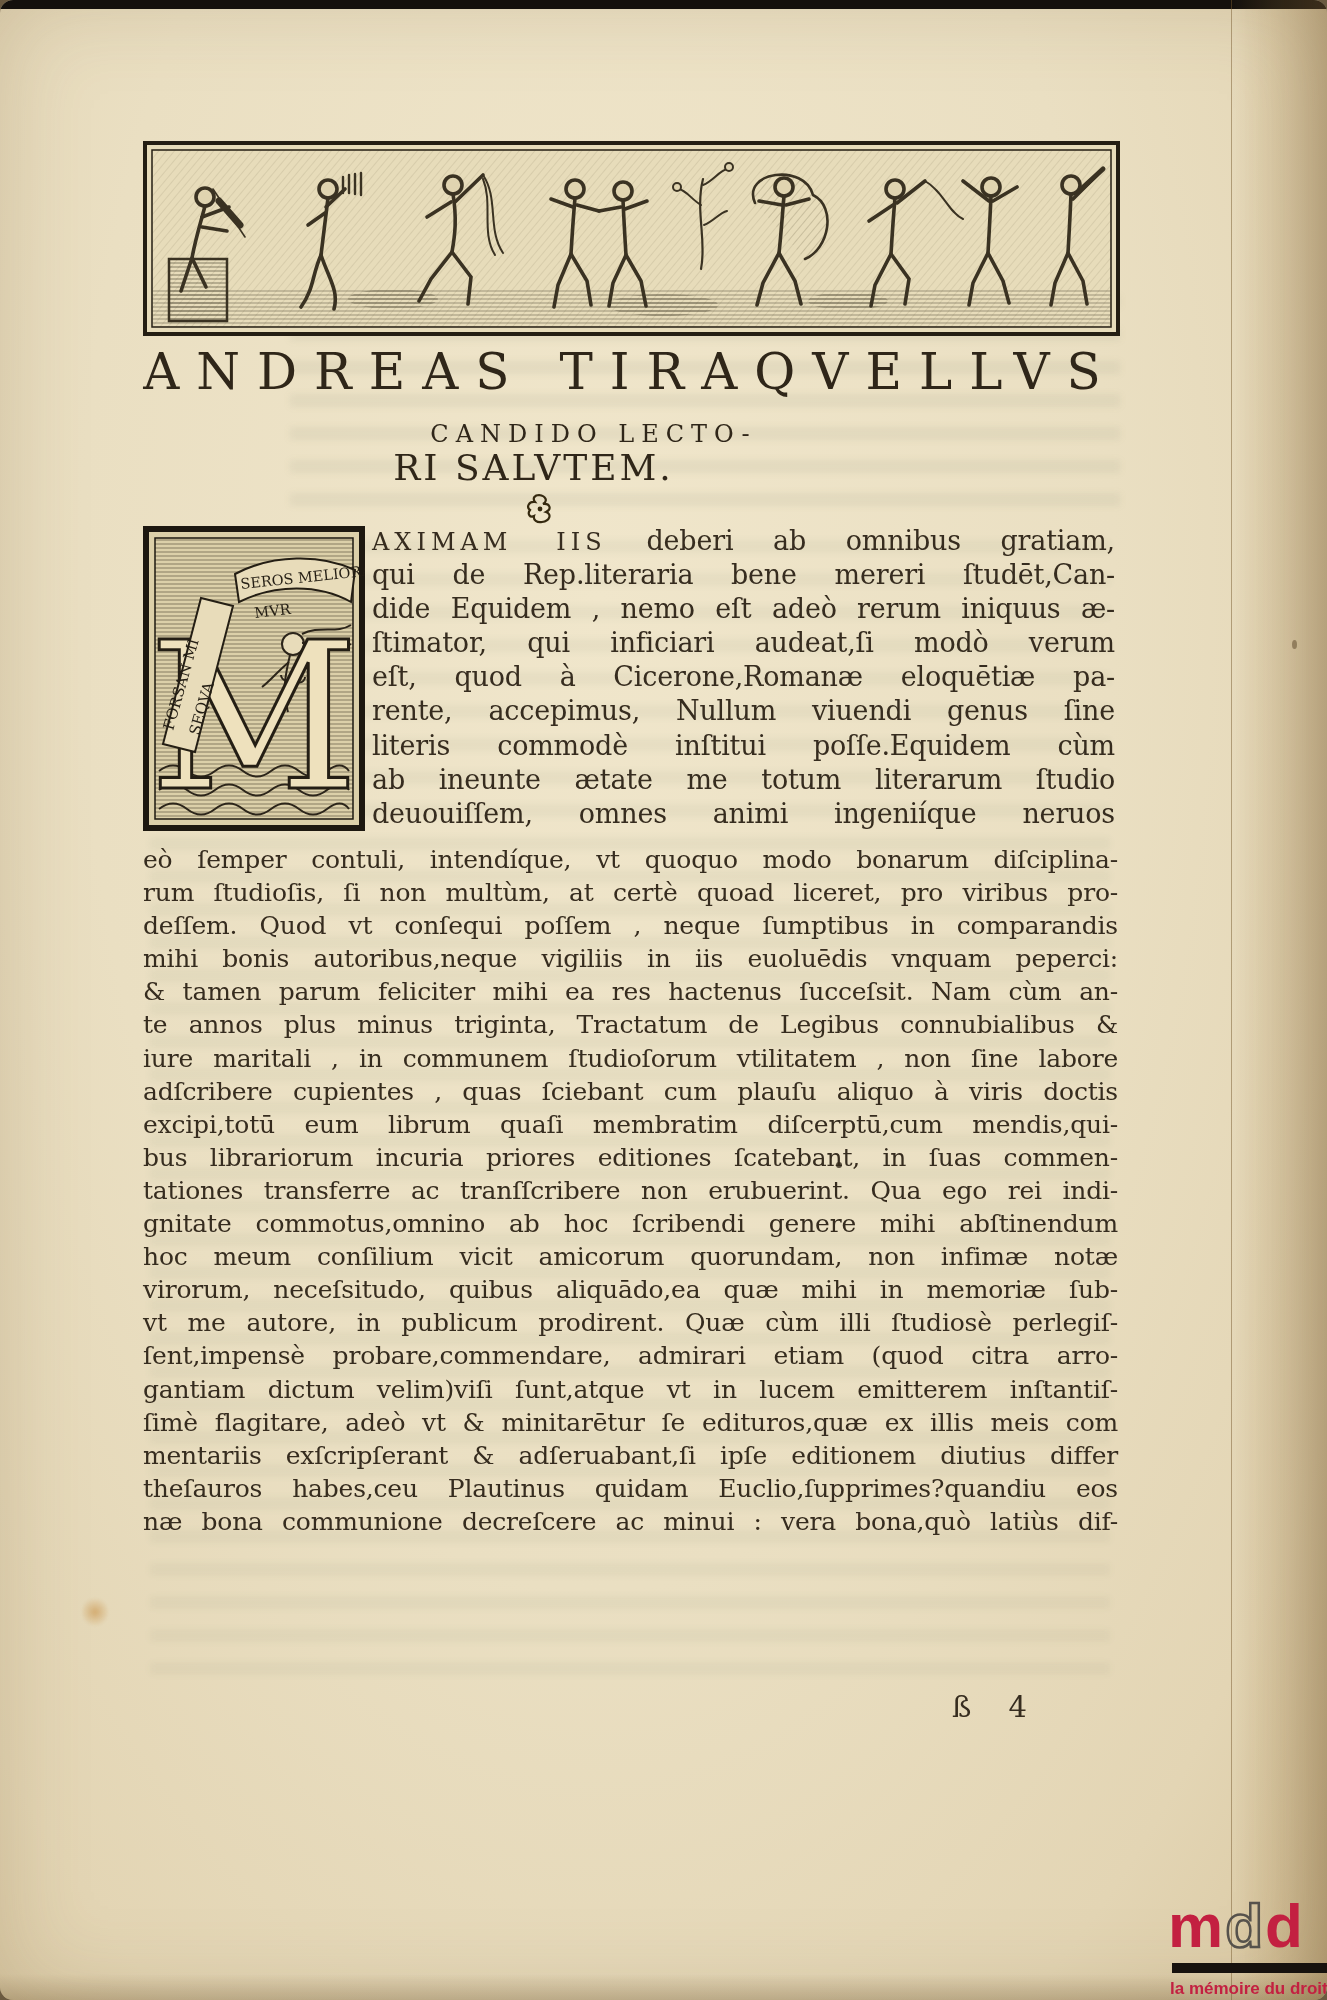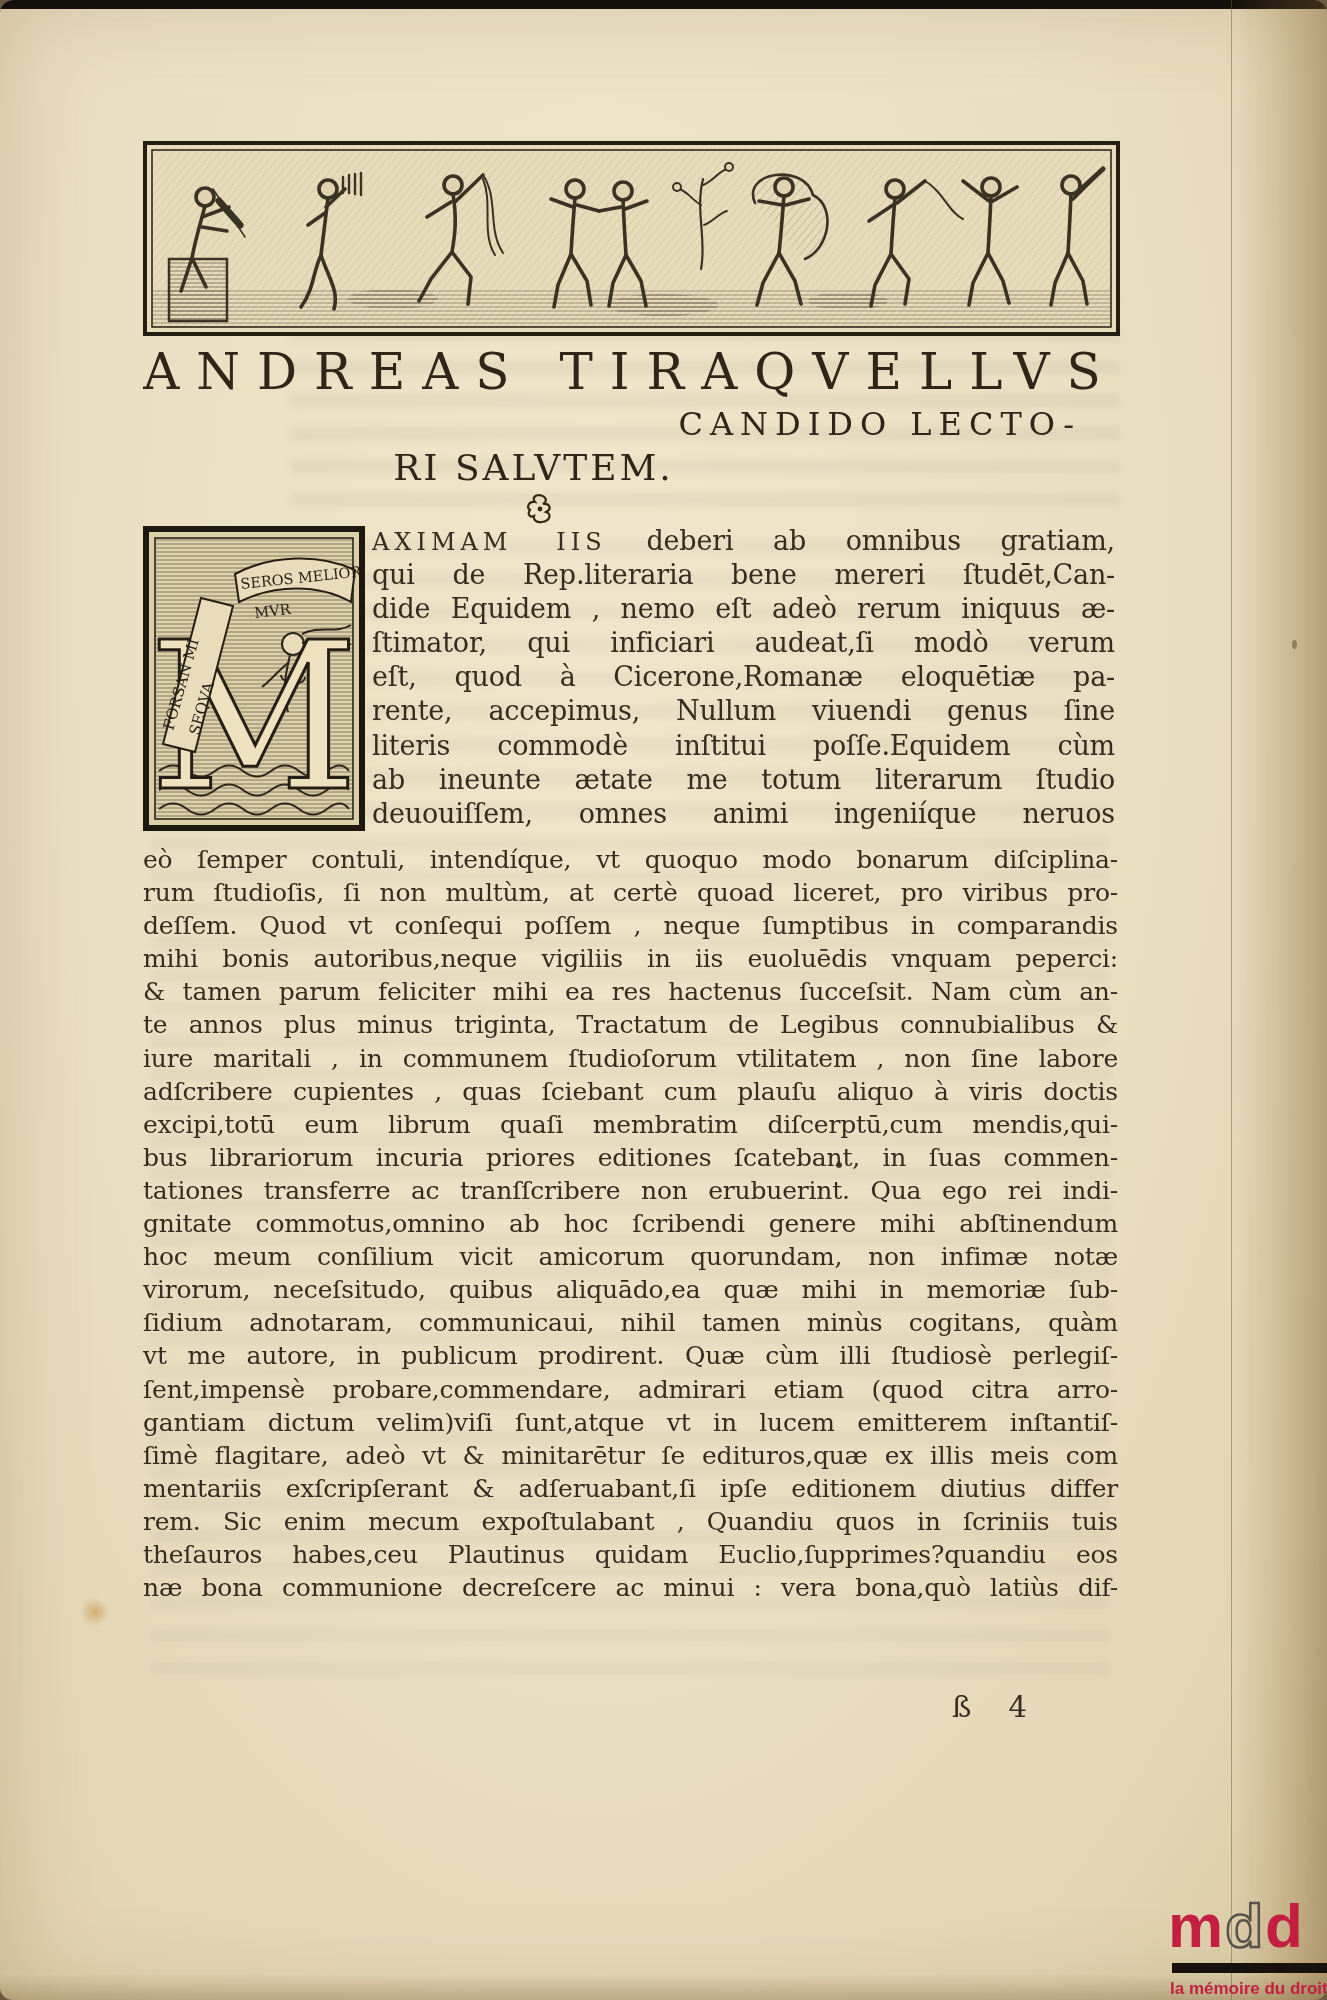--- a/index.html
+++ b/index.html
@@ -25,21 +25,21 @@
     background:repeating-linear-gradient(180deg,
       rgba(96,108,84,.075) 0px, rgba(96,108,84,.075) 13px,
       rgba(96,108,84,0) 13px, rgba(96,108,84,0) 33px);
     filter:blur(3px);
   }
   
   #frieze{left:143px;top:141px;width:977px;height:195px;}
   
   .title{left:143px;width:975px;text-align:center;color:#2f2619;}
   #title1{top:345px;font-size:50px;letter-spacing:17px;line-height:54px;}
-  #title2{top:405px;font-size:32px;letter-spacing:7px;transform:translateX(-37px);text-align:right;}
+  #title2{top:420px;font-size:24px;letter-spacing:7px;transform:translateX(-37px);}
   #title3{top:447px;font-size:36px;letter-spacing:3px;transform:translateX(-97px);}
   #ornament{top:492px;left:143px;width:975px;text-align:center;transform:translateX(-92px);height:36px;}
   
   #dropcap{left:143px;top:526px;width:222px;height:305px;}
   
   .ln{display:block;text-align:justify;text-align-last:justify;color:#362c1f;}
   #indent-block{left:372px;top:524px;width:743px;font-size:27px;}
   #indent-block .ln{height:34.1px;line-height:34.1px;letter-spacing:-0.2px;}
   #full-block{left:143px;top:831px;width:975px;font-size:25px;margin-top:12px;}
   #full-block .ln{height:33.1px;line-height:33.1px;letter-spacing:-0.2px;}
@@ -221,27 +221,25 @@
     <div class="ln">&amp; tamen parum feliciter mihi ea res hactenus ſucceſsit. Nam cùm an-</div>
     <div class="ln">te annos plus minus triginta, Tractatum de Legibus connubialibus &amp;</div>
     <div class="ln">iure maritali , in communem ſtudioſorum vtilitatem , non ſine labore</div>
     <div class="ln">adſcribere cupientes , quas ſciebant cum plauſu aliquo à viris doctis</div>
     <div class="ln">excipi,totū eum librum quaſi membratim diſcerptū,cum mendis,qui-</div>
     <div class="ln">bus librariorum incuria priores editiones ſcatebant, in ſuas commen-</div>
     <div class="ln">tationes transferre ac tranſſcribere non erubuerint. Qua ego rei indi-</div>
     <div class="ln">gnitate commotus,omnino ab hoc ſcribendi genere mihi abſtinendum</div>
     <div class="ln">hoc meum conſilium vicit amicorum quorundam, non infimæ notæ</div>
     <div class="ln">virorum, neceſsitudo, quibus aliquādo,ea quæ mihi in memoriæ ſub-</div>
-    <div class="ln">ſidium adnotaram, communicaui, nihil tamen minùs cogitans, quàm</div>
     <div class="ln">vt me autore, in publicum prodirent. Quæ cùm illi ſtudiosè perlegiſ-</div>
     <div class="ln">ſent,impensè probare,commendare, admirari etiam (quod citra arro-</div>
     <div class="ln">gantiam dictum velim)viſi ſunt,atque vt in lucem emitterem inſtantiſ-</div>
     <div class="ln">ſimè flagitare, adeò vt &amp; minitarētur ſe edituros,quæ ex illis meis com</div>
     <div class="ln">mentariis exſcripſerant &amp; adſeruabant,ſi ipſe editionem diutius differ</div>
-    <div class="ln">rem. Sic enim mecum expoſtulabant , Quandiu quos in ſcriniis tuis</div>
     <div class="ln">theſauros habes,ceu Plautinus quidam Euclio,ſupprimes?quandiu eos</div>
     <div class="ln">næ bona communione decreſcere ac minui : vera bona,quò latiùs dif-</div>
   </div>
 
   <div class="abs" id="signature">ß 4</div>
 
   <div class="abs" id="stain1"></div>
   <div class="abs" id="speck1"></div>
   <div class="abs" id="speck2"></div>
 

